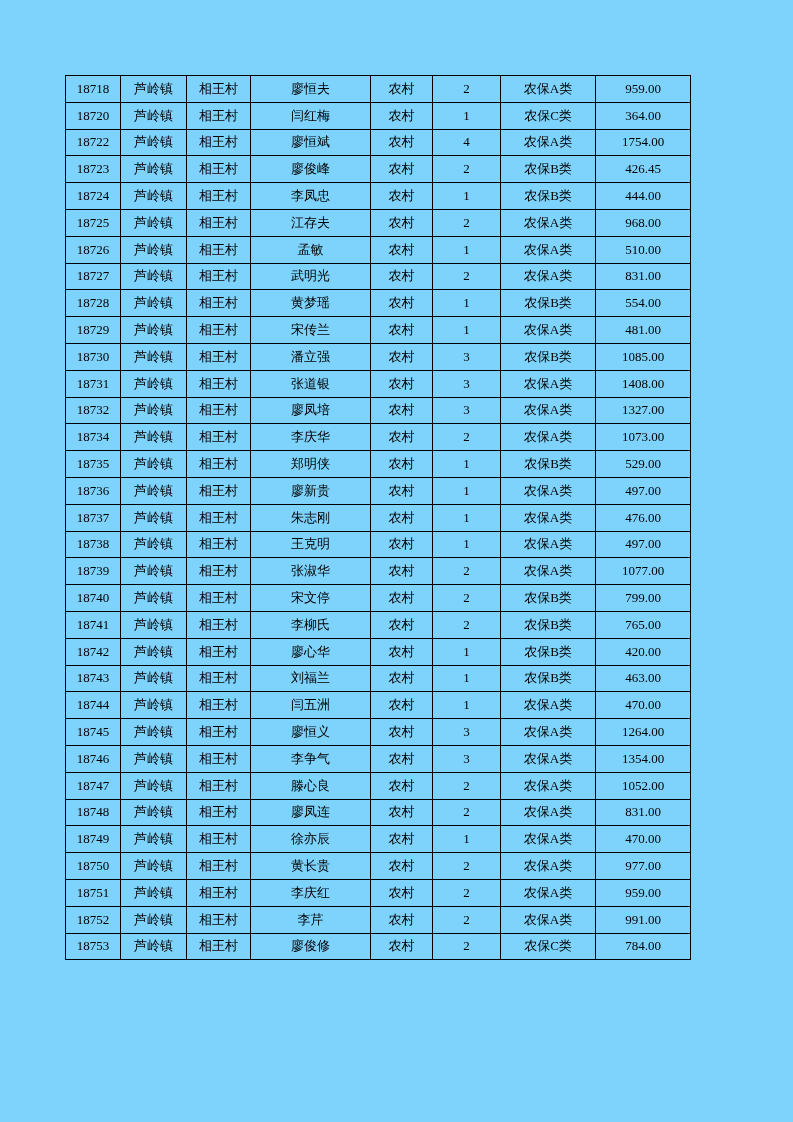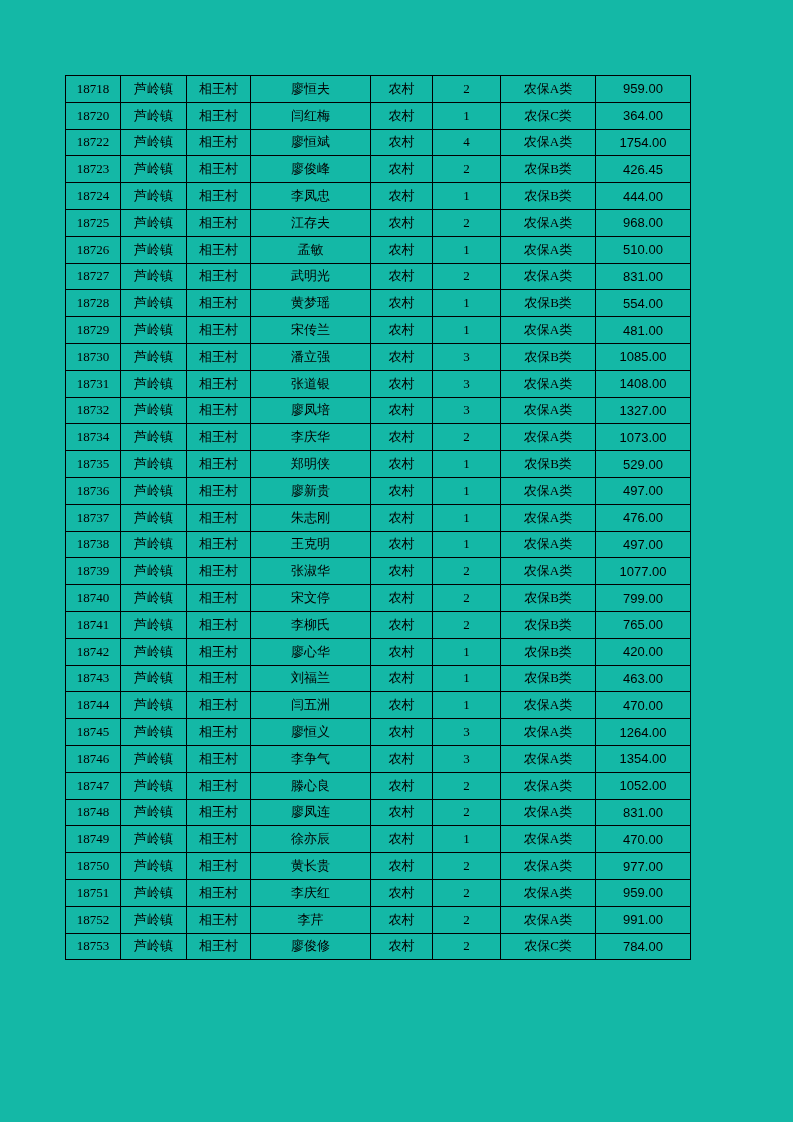--- a/index.html
+++ b/index.html
@@ -7,21 +7,21 @@
     width: 793px;
     height: 1122px;
     background: #ffffff;
     font-family: "Liberation Serif", "DejaVu Serif", serif;
     color: #000000;
   }
   .page {
     position: relative;
     width: 793px;
     height: 1122px;
-    background: #14b8a6;
+    background: #7dd3fc;
     overflow: hidden;
   }
   .sheet-table {
     position: absolute;
     left: 65px;
     top: 75px;
     width: 625px;
     border-collapse: collapse;
     table-layout: fixed;
   }
@@ -36,21 +36,21 @@
     padding: 0 2px;
   }
   .col-id       { width: 55px; }
   .col-town     { width: 66px; }
   .col-village  { width: 64px; }
   .col-name     { width: 120px; }
   .col-res      { width: 62px; }
   .col-count    { width: 68px; }
   .col-category { width: 95px; }
   .col-amount   { width: 95px; }
-  td.cell-amount { font-family: Liberation Sans, sans-serif; }
+  td.cell-amount { font-family: Liberation Serif, serif; }
 </style>
 </head>
 <body>
 
 <div class="page">
   <table class="sheet-table">
     <colgroup>
       <col class="col-id">
       <col class="col-town">
       <col class="col-village">

